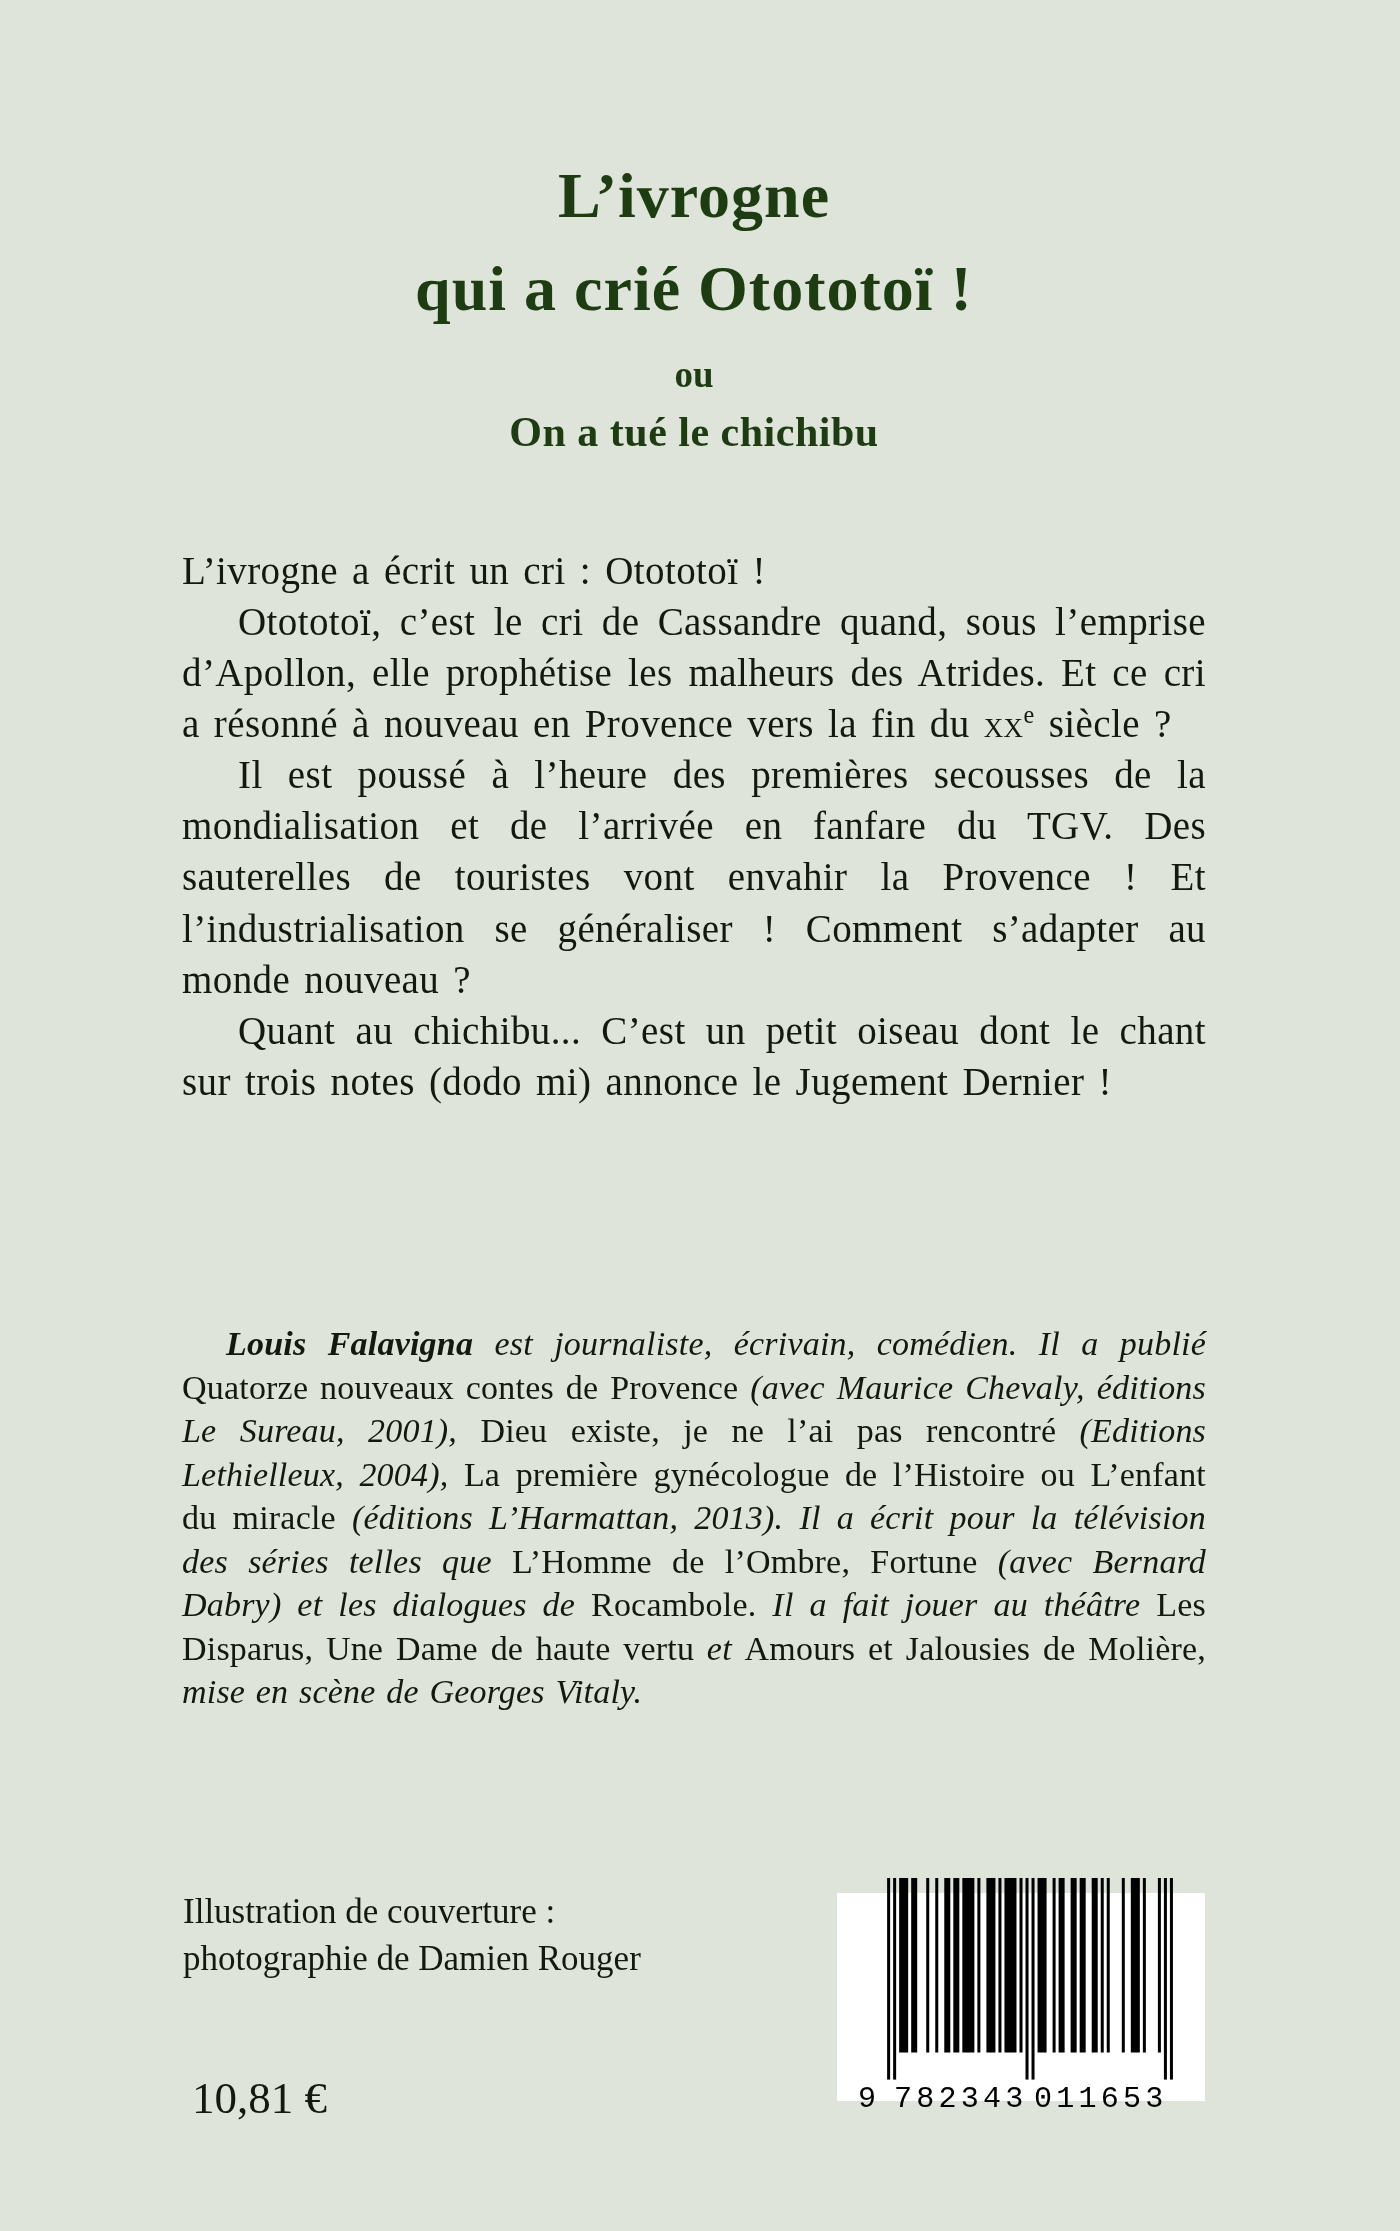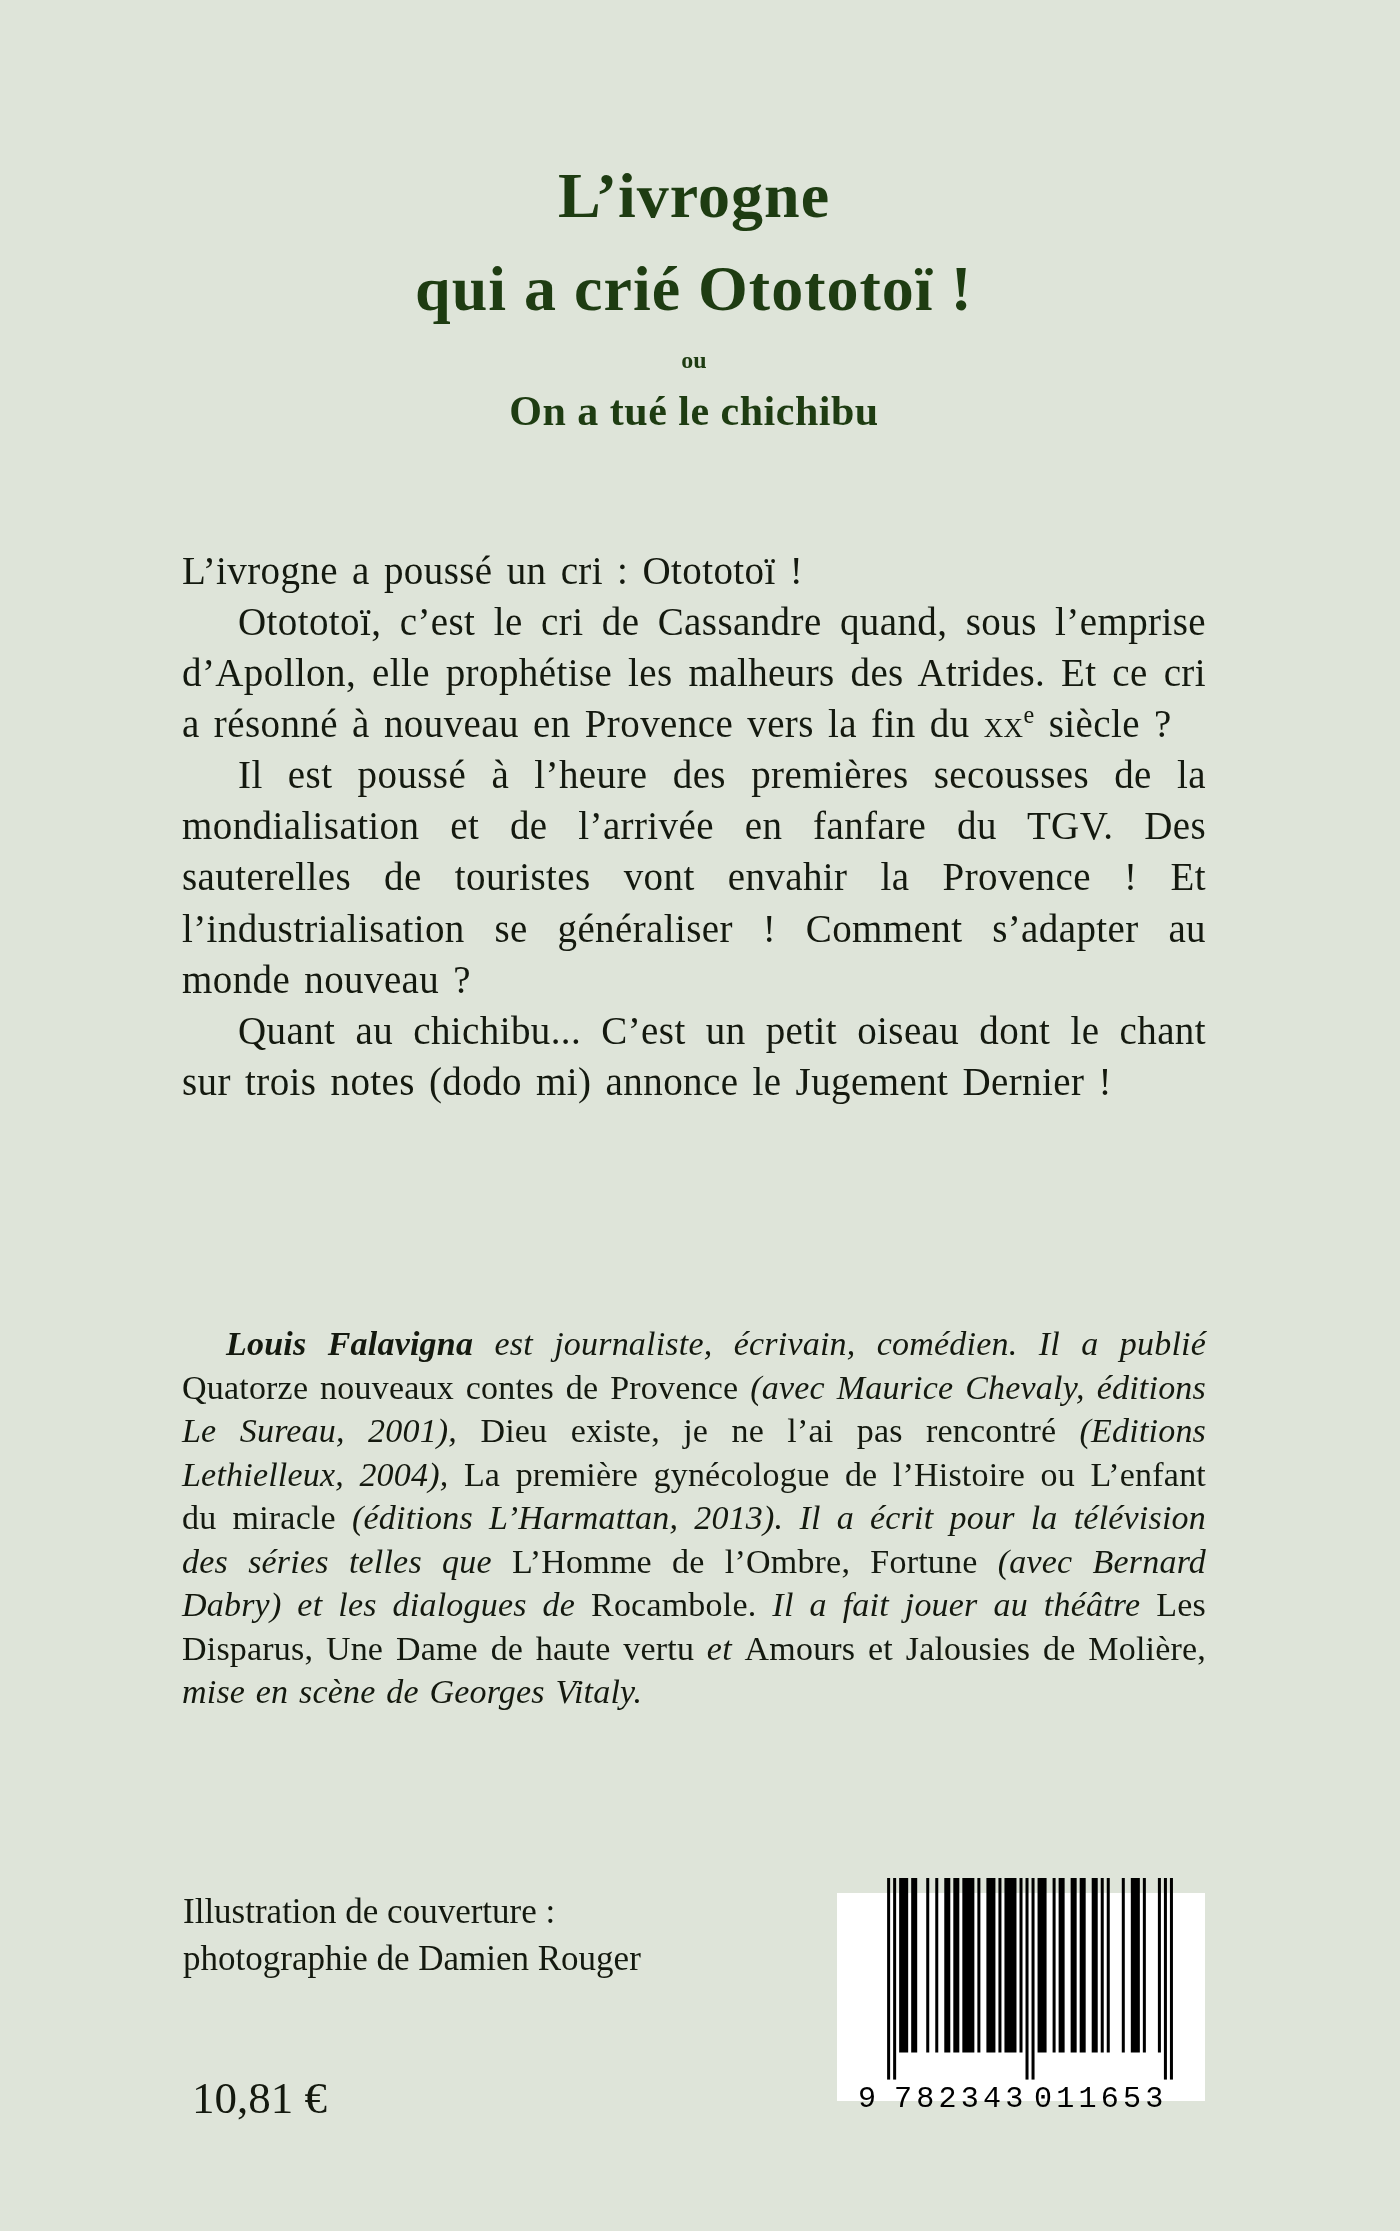--- a/index.html
+++ b/index.html
@@ -23,24 +23,24 @@
     text-align: center;
     color: #1e3c12;
   }
   .title-line {
     font-size: 64px;
     font-weight: bold;
     line-height: 1.45;
     letter-spacing: 1px;
   }
   .title-connector {
-    font-size: 24px;
+    font-size: 37px;
     font-weight: bold;
     line-height: 1.0;
-    margin-top: 12px;
+    margin-top: 20px;
   }
   .book-subtitle {
     font-size: 42px;
     font-weight: bold;
     line-height: 1.2;
     margin-top: 14px;
     letter-spacing: 0.5px;
   }
 
   .synopsis {
@@ -120,21 +120,21 @@
 <div class="back-cover">
 
   <div class="title-block">
     <div class="title-line">L’ivrogne</div>
     <div class="title-line">qui a crié Otototoï !</div>
     <div class="title-connector">ou</div>
     <div class="book-subtitle">On a tué le chichibu</div>
   </div>
 
   <div class="synopsis">
-    <p class="para"><span class="seg-r">L’ivrogne a poussé un cri : Otototoï !</span></p>
+    <p class="para"><span class="seg-r">L’ivrogne a écrit un cri : Otototoï !</span></p>
     <p class="para indent"><span class="seg-r">Otototoï, c’est le cri de Cassandre quand, sous l’emprise d’Apollon, elle prophétise les malheurs des Atrides. Et ce cri a résonné à nouveau en Provence vers la fin du </span><span class="seg-sc">xx</span><span class="seg-sup">e</span><span class="seg-r"> siècle ?</span></p>
     <p class="para indent"><span class="seg-r">Il est poussé à l’heure des premières secousses de la mondialisation et de l’arrivée en fanfare du TGV. Des sauterelles de touristes vont envahir la Provence ! Et l’industrialisation se généraliser ! Comment s’adapter au monde nouveau ?</span></p>
     <p class="para indent"><span class="seg-r">Quant au chichibu... C’est un petit oiseau dont le chant sur trois notes (dodo mi) annonce le Jugement Dernier !</span></p>
   </div>
 
   <p class="bio"><span class="seg-bi">Louis Falavigna</span><span class="seg-i"> est journaliste, écrivain, comédien. Il a publié </span><span class="seg-r">Quatorze nouveaux contes de Provence </span><span class="seg-i">(avec Maurice Chevaly, éditions Le Sureau, 2001), </span><span class="seg-r">Dieu existe, je ne l’ai pas rencontré </span><span class="seg-i">(Editions Lethielleux, 2004), </span><span class="seg-r">La première gynécologue de l’Histoire ou L’enfant du miracle </span><span class="seg-i">(éditions L’Harmattan, 2013). </span><span class="seg-i">Il a écrit pour la télévision des séries telles que </span><span class="seg-r">L’Homme de l’Ombre, Fortune </span><span class="seg-i">(avec Bernard Dabry) et les dialogues de </span><span class="seg-r">Rocambole. </span><span class="seg-i">Il a fait jouer au théâtre </span><span class="seg-r">Les Disparus, Une Dame de haute vertu </span><span class="seg-i">et </span><span class="seg-r">Amours et Jalousies de Molière, </span><span class="seg-i">mise en scène de Georges Vitaly.</span></p>
 
   <div class="credit">
     <div>Illustration de couverture :</div>
     <div>photographie de Damien Rouger</div>

